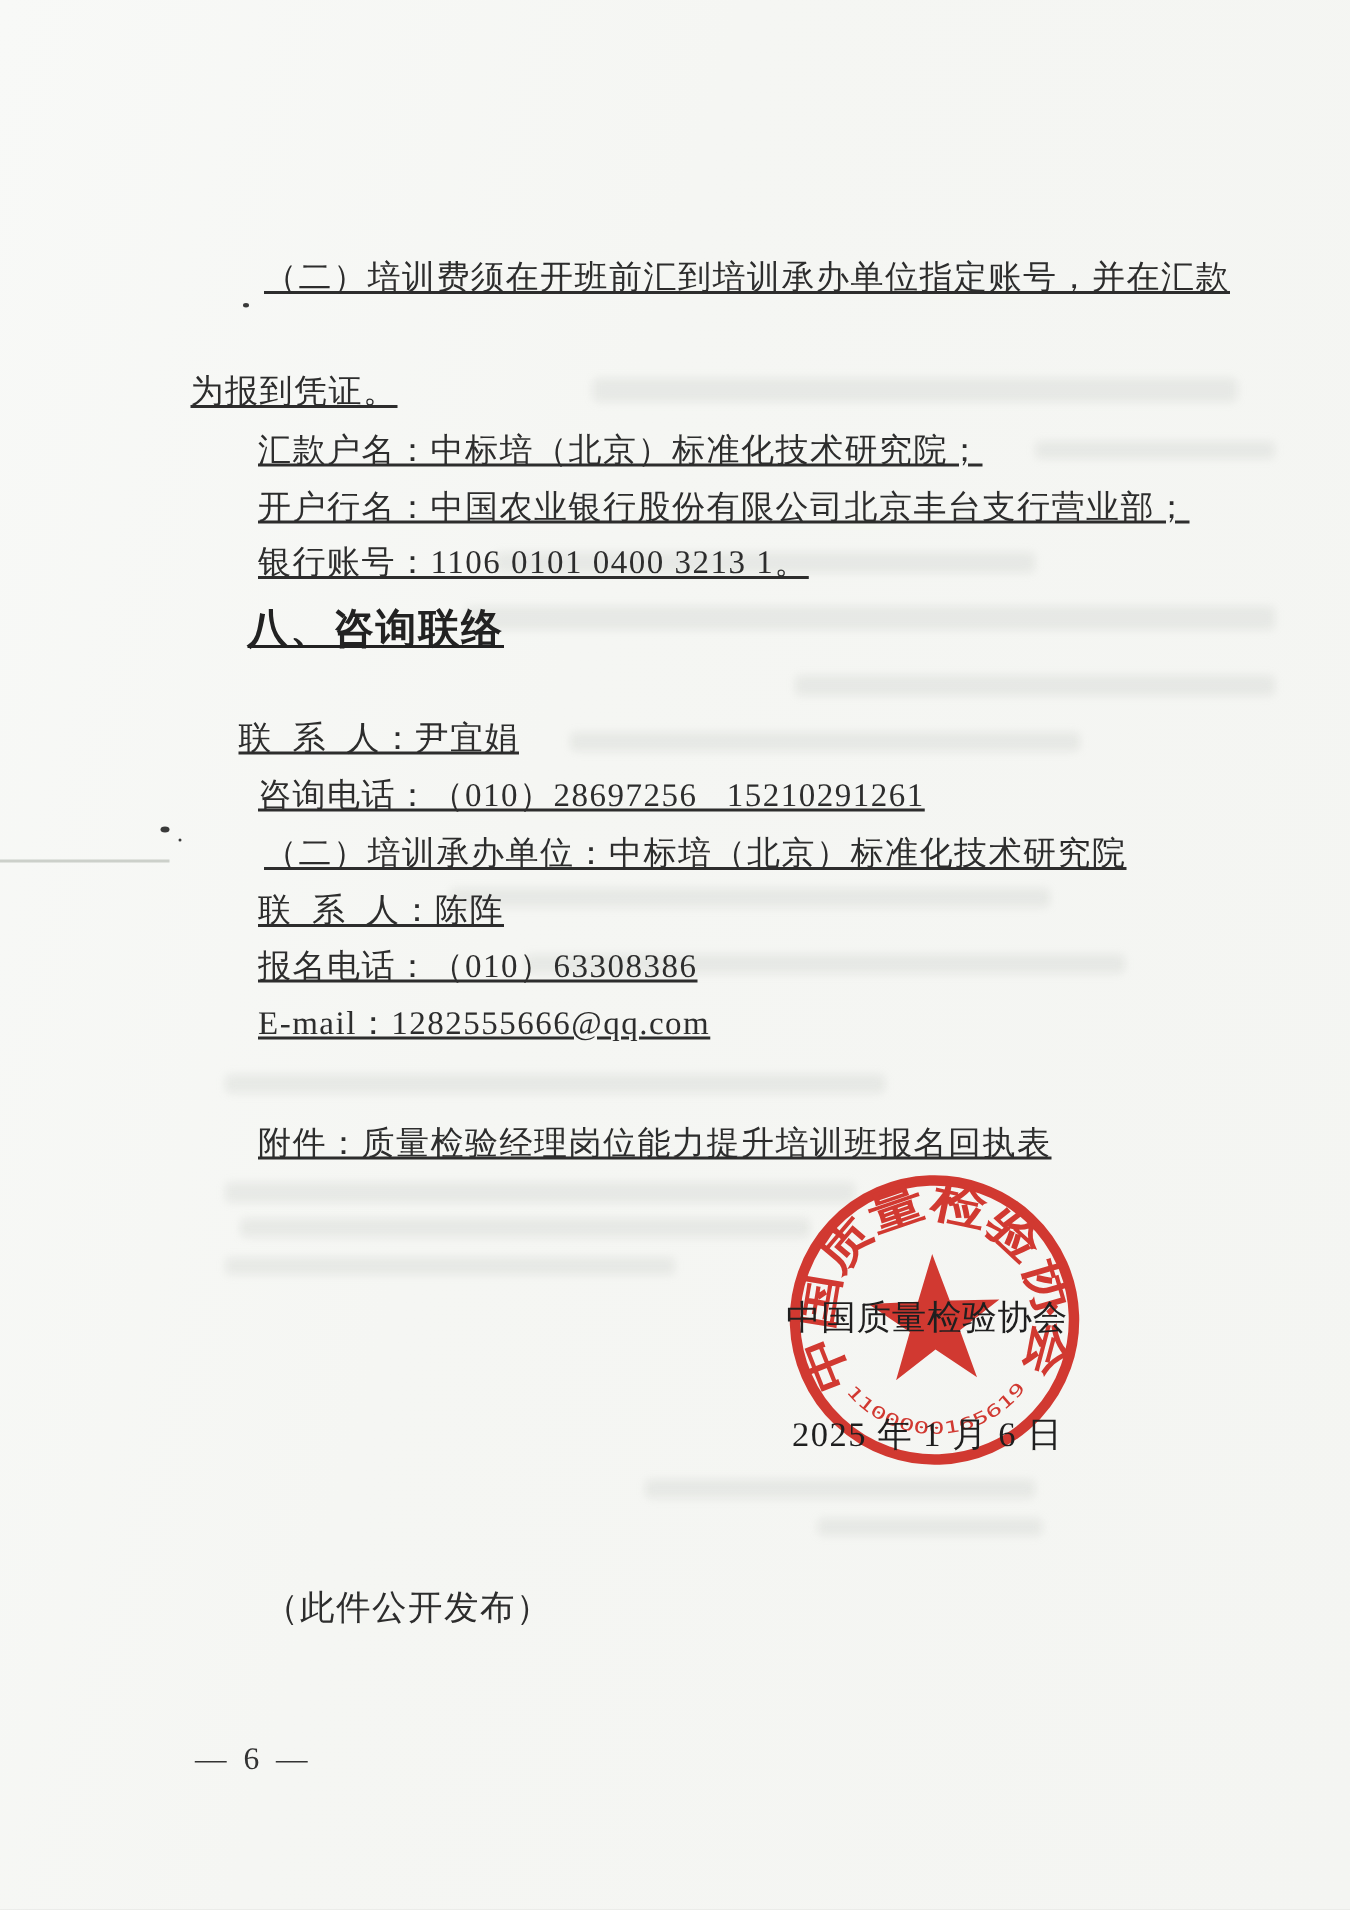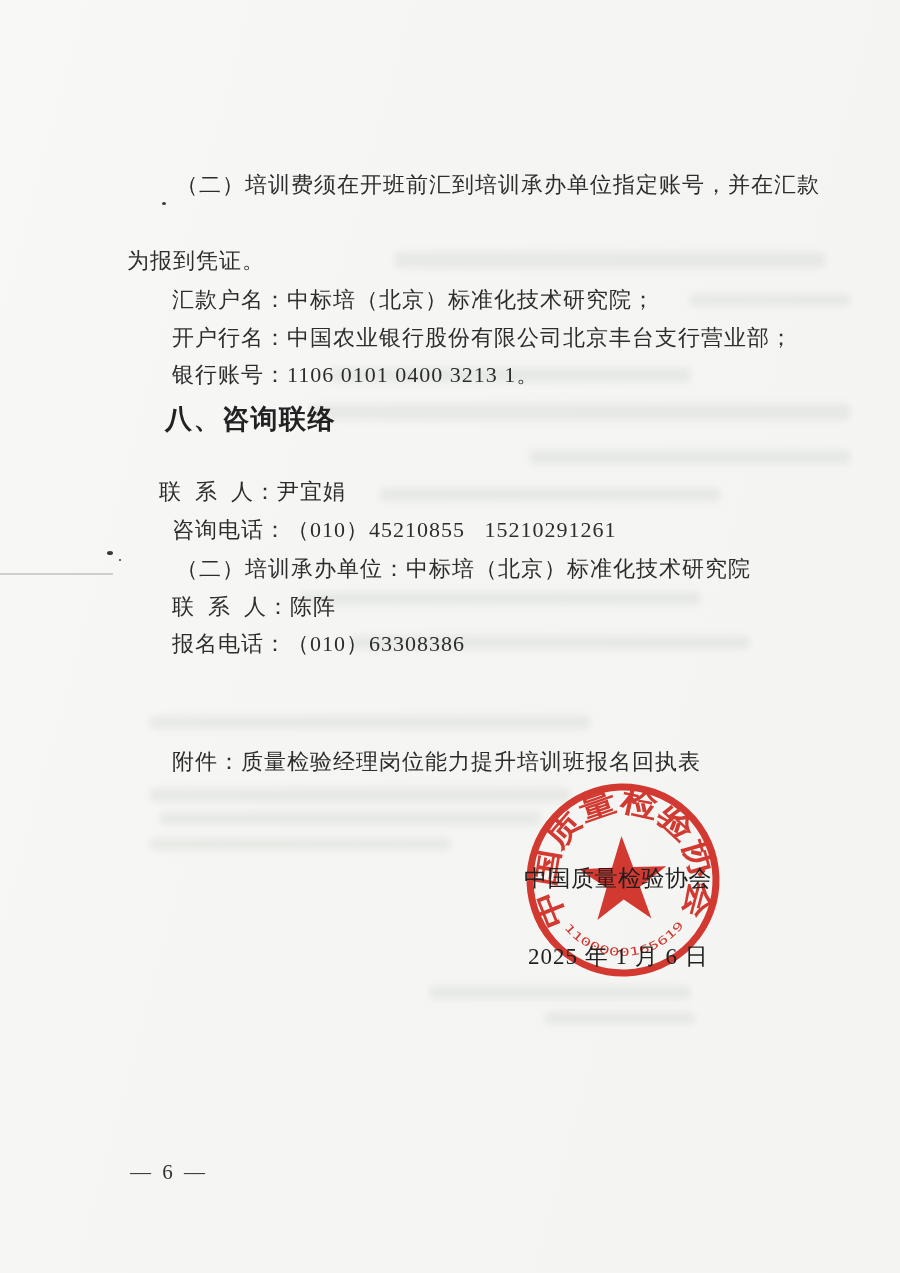--- a/index.html
+++ b/index.html
@@ -12,20 +12,21 @@
     font-family:"Liberation Serif","DejaVu Serif",serif;
     color:#2d2d2d;
   }
   .bl{
     position:absolute;
     white-space:pre;
     font-size:22px;
     letter-spacing:1px;
     line-height:1.2;
     color:#2d2d2d;
+    text-decoration:underline;
   }
   .bl.bold{font-weight:bold;font-size:27px;letter-spacing:1.5px;color:#222;}
   .ghost{
     position:absolute;
     background:rgba(168,174,166,0.17);
     filter:blur(3px);
     border-radius:4px;
     z-index:1;
   }
   .speck{position:absolute;background:#3a3a3a;border-radius:50%;z-index:2;}
@@ -72,39 +73,41 @@
   <div class="speck" style="left:119px;top:559px;width:2px;height:2px;"></div>
   <div class="edge-line"></div>
 
   <div class="bl" style="top:172px;left:176px;z-index:2">（二）培训费须在开班前汇到培训承办单位指定账号，并在汇款</div>
   <div class="bl" style="top:248px;left:127px;z-index:2">为报到凭证。</div>
   <div class="bl" style="top:287px;left:172px;z-index:2">汇款户名：中标培（北京）标准化技术研究院；</div>
   <div class="bl" style="top:325px;left:172px;z-index:2">开户行名：中国农业银行股份有限公司北京丰台支行营业部；</div>
   <div class="bl" style="top:362px;left:172px;z-index:2">银行账号：1106 0101 0400 3213 1。</div>
   <div class="bl bold" style="top:403px;left:165px;z-index:2">八、咨询联络</div>
   <div class="bl" style="top:479px;left:159px;z-index:2">联  系  人：尹宜娟</div>
-  <div class="bl" style="top:517px;left:172px;z-index:2">咨询电话：（010）45210855   15210291261</div>
+  <div class="bl" style="top:517px;left:172px;z-index:2">咨询电话：（010）28697256   15210291261</div>
   <div class="bl" style="top:556px;left:176px;z-index:2">（二）培训承办单位：中标培（北京）标准化技术研究院</div>
   <div class="bl" style="top:594px;left:172px;z-index:2">联  系  人：陈阵</div>
   <div class="bl" style="top:631px;left:172px;z-index:2">报名电话：（010）63308386</div>
+  <div class="bl" style="top:669px;left:172px;z-index:2">E-mail：1282555666@qq.com</div>
   <div class="bl" style="top:749px;left:172px;z-index:2">附件：质量检验经理岗位能力提升培训班报名回执表</div>
 
   <svg class="seal" viewBox="0 0 220 220">
     <defs>
       <path id="sealArc" d="M 54.3 149 A 68 68 0 1 1 165.7 149" fill="none"></path>
       <path id="codeArc" d="M 49.3 155.7 A 76 76 0 0 0 170.7 155.7" fill="none"></path>
     </defs>
     <circle cx="110" cy="110" r="93" fill="none" stroke="#d02f27" stroke-width="7"></circle>
     <polygon points="110,66 120.6,97.4 153.7,97.8 126.7,117.4 137,149.2 110,129.6 83,149.2 93.3,117.4 66.3,97.8 99.4,97.4" fill="#d02f27"></polygon>
     <text font-size="31" font-weight="bold" fill="#d02f27" font-family="Liberation Serif, DejaVu Serif, serif">
       <textPath href="#sealArc" textLength="293" lengthAdjust="spacingAndGlyphs">中国质量检验协会</textPath>
     </text>
     <text font-size="11" fill="#d02f27" font-family="DejaVu Sans Mono, monospace">
       <textPath href="#codeArc" textLength="138" lengthAdjust="spacingAndGlyphs">1100000165619</textPath>
     </text>
   </svg>
 
   <div class="sig-org">中国质量检验协会</div>
   <div class="sig-date">2025 年 1 月 6 日</div>
 
+  <div class="release">（此件公开发布）</div>
   <div class="pagenum">— 6 —</div>
 
 </div>
 
 </body></html>

